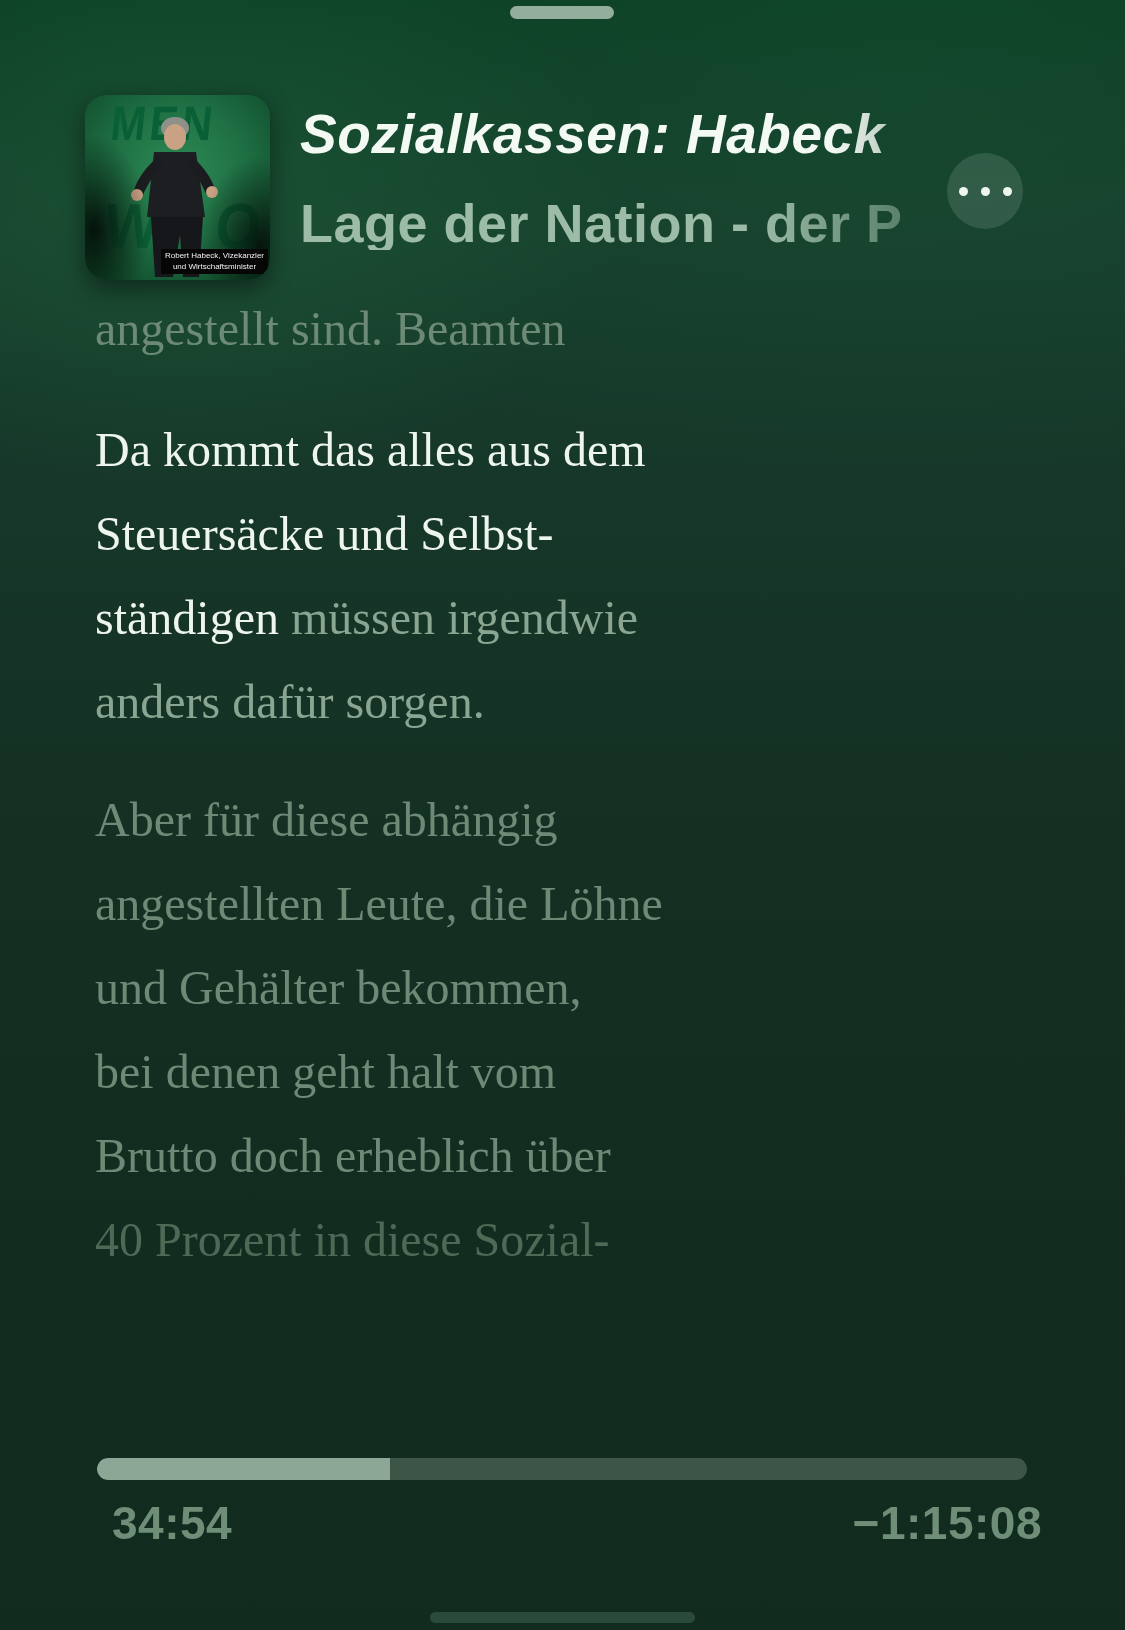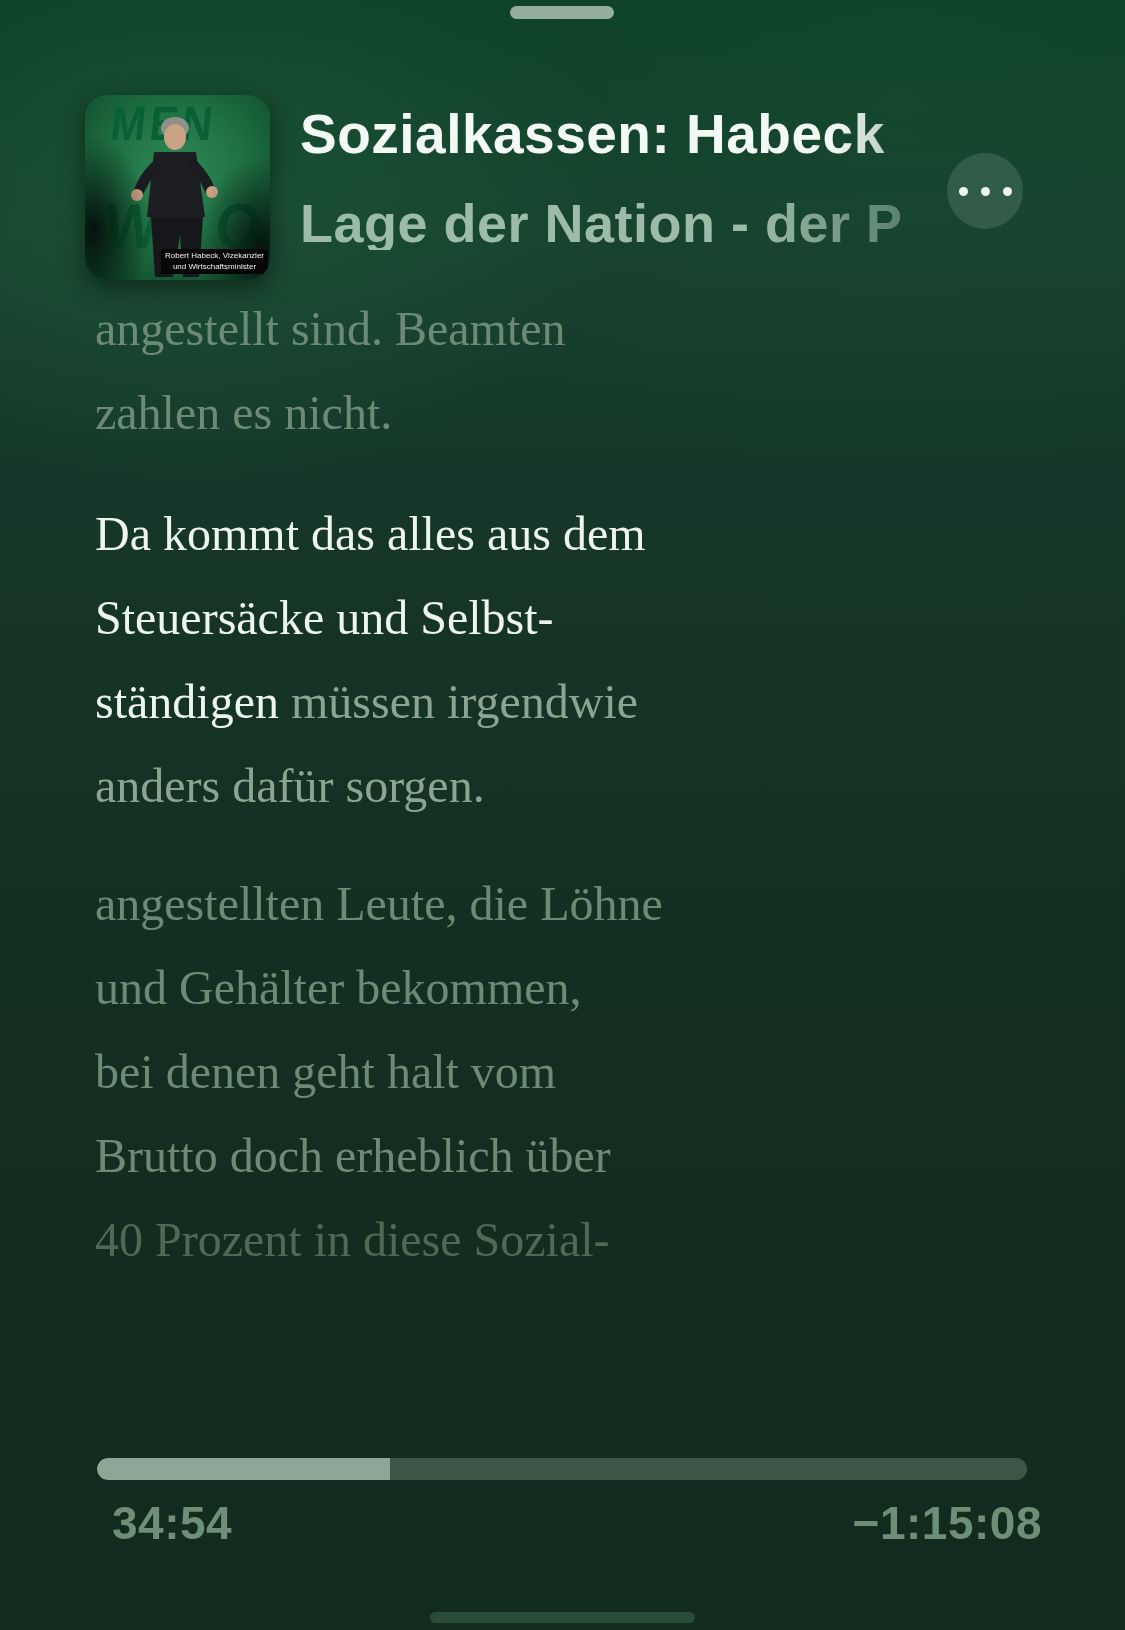--- a/index.html
+++ b/index.html
@@ -28,21 +28,21 @@
     color:#0a6036;letter-spacing:4px;transform:skewX(-6deg) scaleY(1.15);}
   .art-word-bottom{position:absolute;left:20px;top:102px;font-weight:800;font-size:58px;line-height:1;
     color:#0a5d34;letter-spacing:56px;transform:skewX(-6deg) scaleY(1.1);opacity:.9;}
   .art-person{position:absolute;inset:0;}
   .art-caption{position:absolute;right:2px;bottom:6px;background:#060606;color:#f2f2f2;
     font-size:8px;line-height:1.3;padding:2px 4px;text-align:center;border-radius:1px;margin-left:38px;}
   .titles{position:absolute;left:215px;top:12px;right:0;}
   .ep-title{margin:0;font-size:55px;line-height:1.0;font-weight:700;color:#f3f9f3;white-space:nowrap;
     overflow:hidden;letter-spacing:.5px;
     -webkit-mask-image:linear-gradient(90deg,#000 68%,rgba(0,0,0,0) 97%);
-            mask-image:linear-gradient(90deg,#000 68%,rgba(0,0,0,0) 97%);}
+            mask-image:linear-gradient(90deg,#000 68%,rgba(0,0,0,0) 97%);font-style:italic;}
   .ep-show{margin:34px 0 0 0;font-size:54px;line-height:1.0;font-weight:700;color:var(--subtitle_text,#9cbca7);
     white-space:nowrap;overflow:hidden;letter-spacing:.5px;
     -webkit-mask-image:linear-gradient(90deg,#000 58%,rgba(0,0,0,0) 96%);
             mask-image:linear-gradient(90deg,#000 58%,rgba(0,0,0,0) 96%);}
   .more-btn{position:absolute;left:862px;top:58px;width:76px;height:76px;border-radius:50%;
     background:rgba(233,245,236,.13);display:flex;align-items:center;justify-content:center;gap:13px;border:none;}
   .more-btn .dot{width:9px;height:9px;border-radius:50%;background:#eef6ef;}
   
   .transcript{position:absolute;left:95px;top:287px;width:960px;
     font-family:"Liberation Serif",serif;font-size:48px;line-height:84px;}
@@ -99,29 +99,29 @@
     <button class="more-btn">
       <span class="dot"></span>
       <span class="dot"></span>
       <span class="dot"></span>
     </button>
   </div>
 
   <div class="transcript">
     <div class="para-past">
         <div class="tline">angestellt sind. Beamten</div>
-        <div class="tline">zahlen es nicht.</div>
       </div>
     <div class="para-active">
         <div class="tline"><span class="spoken">Da kommt das alles aus dem</span></div>
         <div class="tline"><span class="spoken">Steuersäcke und Selbst-</span></div>
         <div class="tline"><span class="spoken">ständigen</span><span class="unspoken"> müssen irgendwie</span></div>
         <div class="tline"><span class="unspoken">anders dafür sorgen.</span></div>
       </div>
     <div class="para-upcoming">
+        <div class="tline">Aber für diese abhängig</div>
         <div class="tline">angestellten Leute, die Löhne</div>
         <div class="tline">und Gehälter bekommen,</div>
         <div class="tline">bei denen geht halt vom</div>
         <div class="tline">Brutto doch erheblich über</div>
         <div class="tline dim">40 Prozent in diese Sozial-</div>
       </div>
   </div>
 
   <div class="progress">
     <div class="fill" style="width: 31.5%;"></div>

